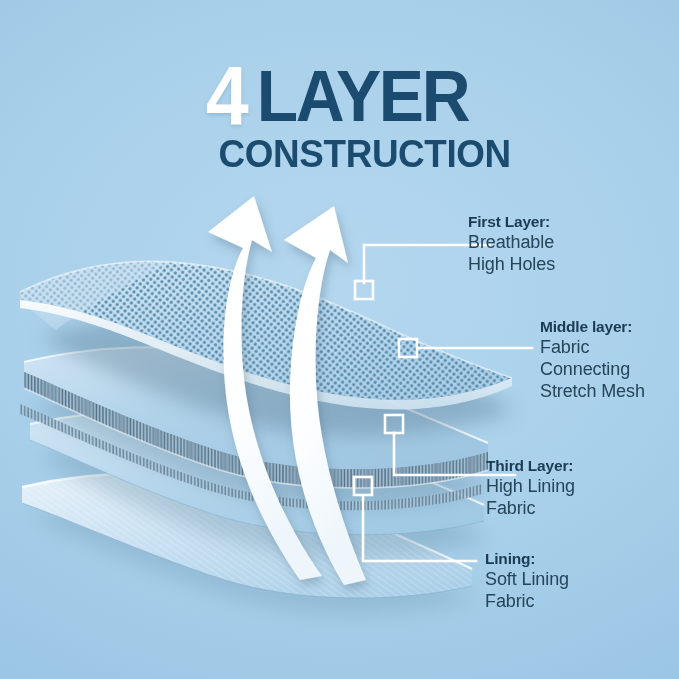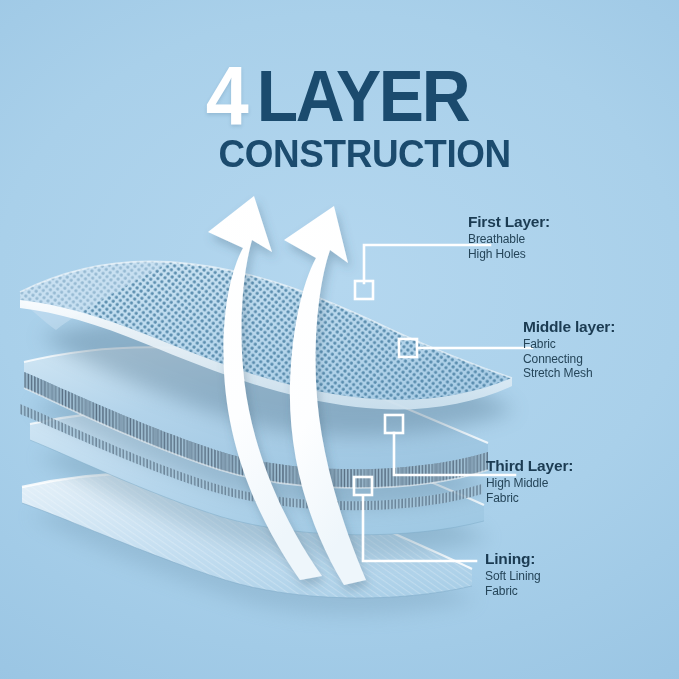--- a/index.html
+++ b/index.html
@@ -77,27 +77,27 @@
     line-height: 1.22;
     white-space: nowrap;
   }
   .callout-title {
     font-size: 15.5px;
     font-weight: 700;
     color: #1b3b52;
     letter-spacing: -0.2px;
   }
   .callout-body {
-    font-size: 12px;
+    font-size: 18px;
     font-weight: 400;
     color: #254559;
     letter-spacing: -0.1px;
   }
   #label-first  { left: 468px; top: 213px; }
-  #label-middle { left: 523px; top: 318px; }
+  #label-middle { left: 540px; top: 318px; }
   #label-third  { left: 486px; top: 457px; }
   #label-lining { left: 477px; top: 550px; margin-left: 8px; }
 </style>
 </head>
 <body>
 
 <div id="canvas">
 
   <svg id="illustration" viewBox="0 0 679 679">
     <defs>
@@ -302,21 +302,21 @@
 
   <div class="callout-label" id="label-middle">
     <div class="callout-title">Middle layer:</div>
     <div class="callout-body">Fabric</div>
     <div class="callout-body">Connecting</div>
     <div class="callout-body">Stretch Mesh</div>
   </div>
 
   <div class="callout-label" id="label-third">
     <div class="callout-title">Third Layer:</div>
-    <div class="callout-body">High Middle</div>
+    <div class="callout-body">High Lining</div>
     <div class="callout-body">Fabric</div>
   </div>
 
   <div class="callout-label" id="label-lining">
     <div class="callout-title">Lining:</div>
     <div class="callout-body">Soft Lining</div>
     <div class="callout-body">Fabric</div>
   </div>
 
 </div>

